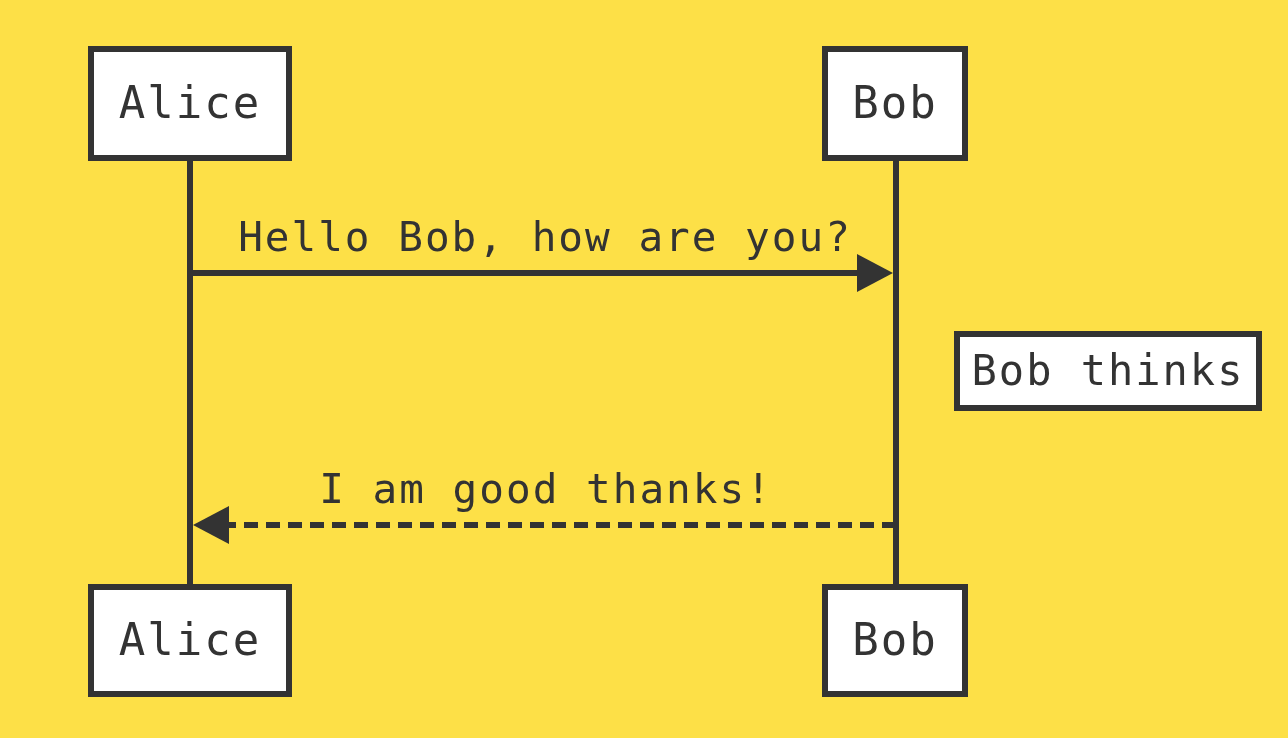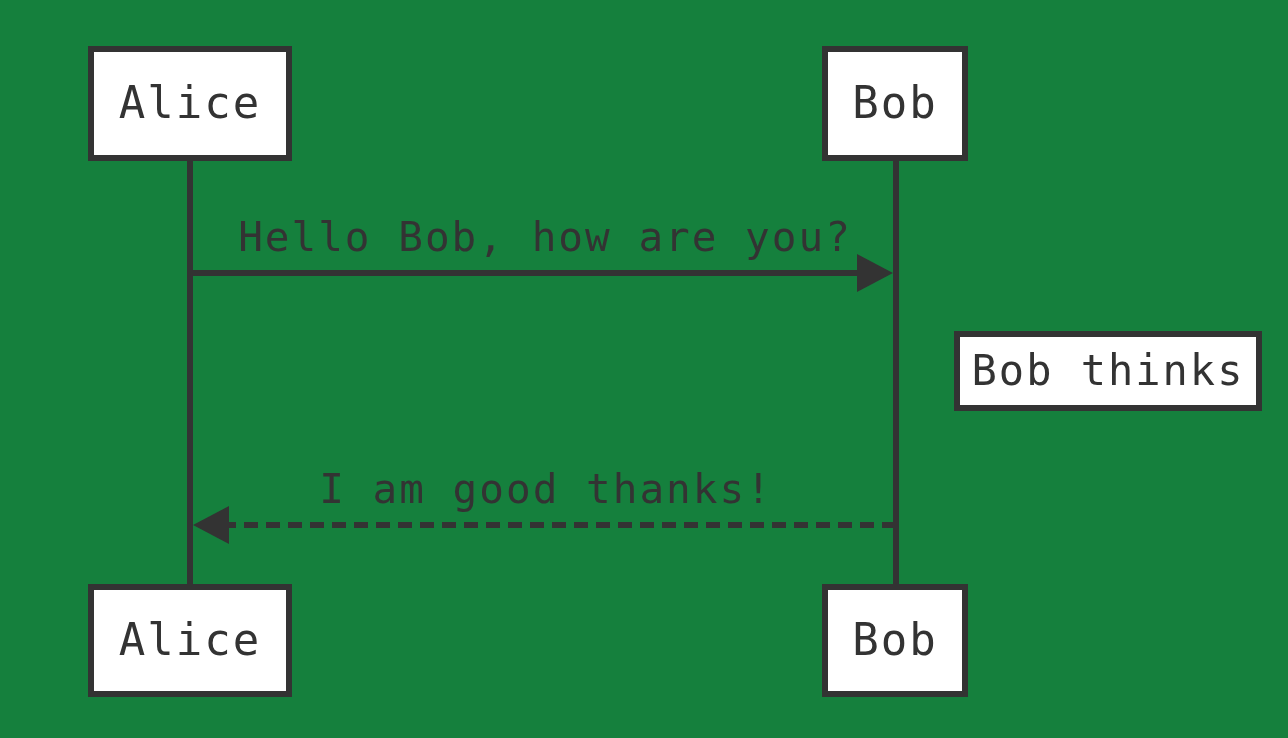--- a/index.html
+++ b/index.html
@@ -11,21 +11,21 @@
   body {
     width: 1288px;
     height: 738px;
     overflow: hidden;
     font-family: "DejaVu Sans Mono", "Liberation Mono", monospace;
   }
   #diagram-root {
     position: relative;
     width: 1288px;
     height: 738px;
-    background: #15803d;
+    background: #fde047;
   }
   svg#sequence-svg {
     display: block;
     width: 1288px;
     height: 738px;
   }
   .actor-box-rect {
     fill: #ffffff;
     stroke: #333333;
     stroke-width: 6;

